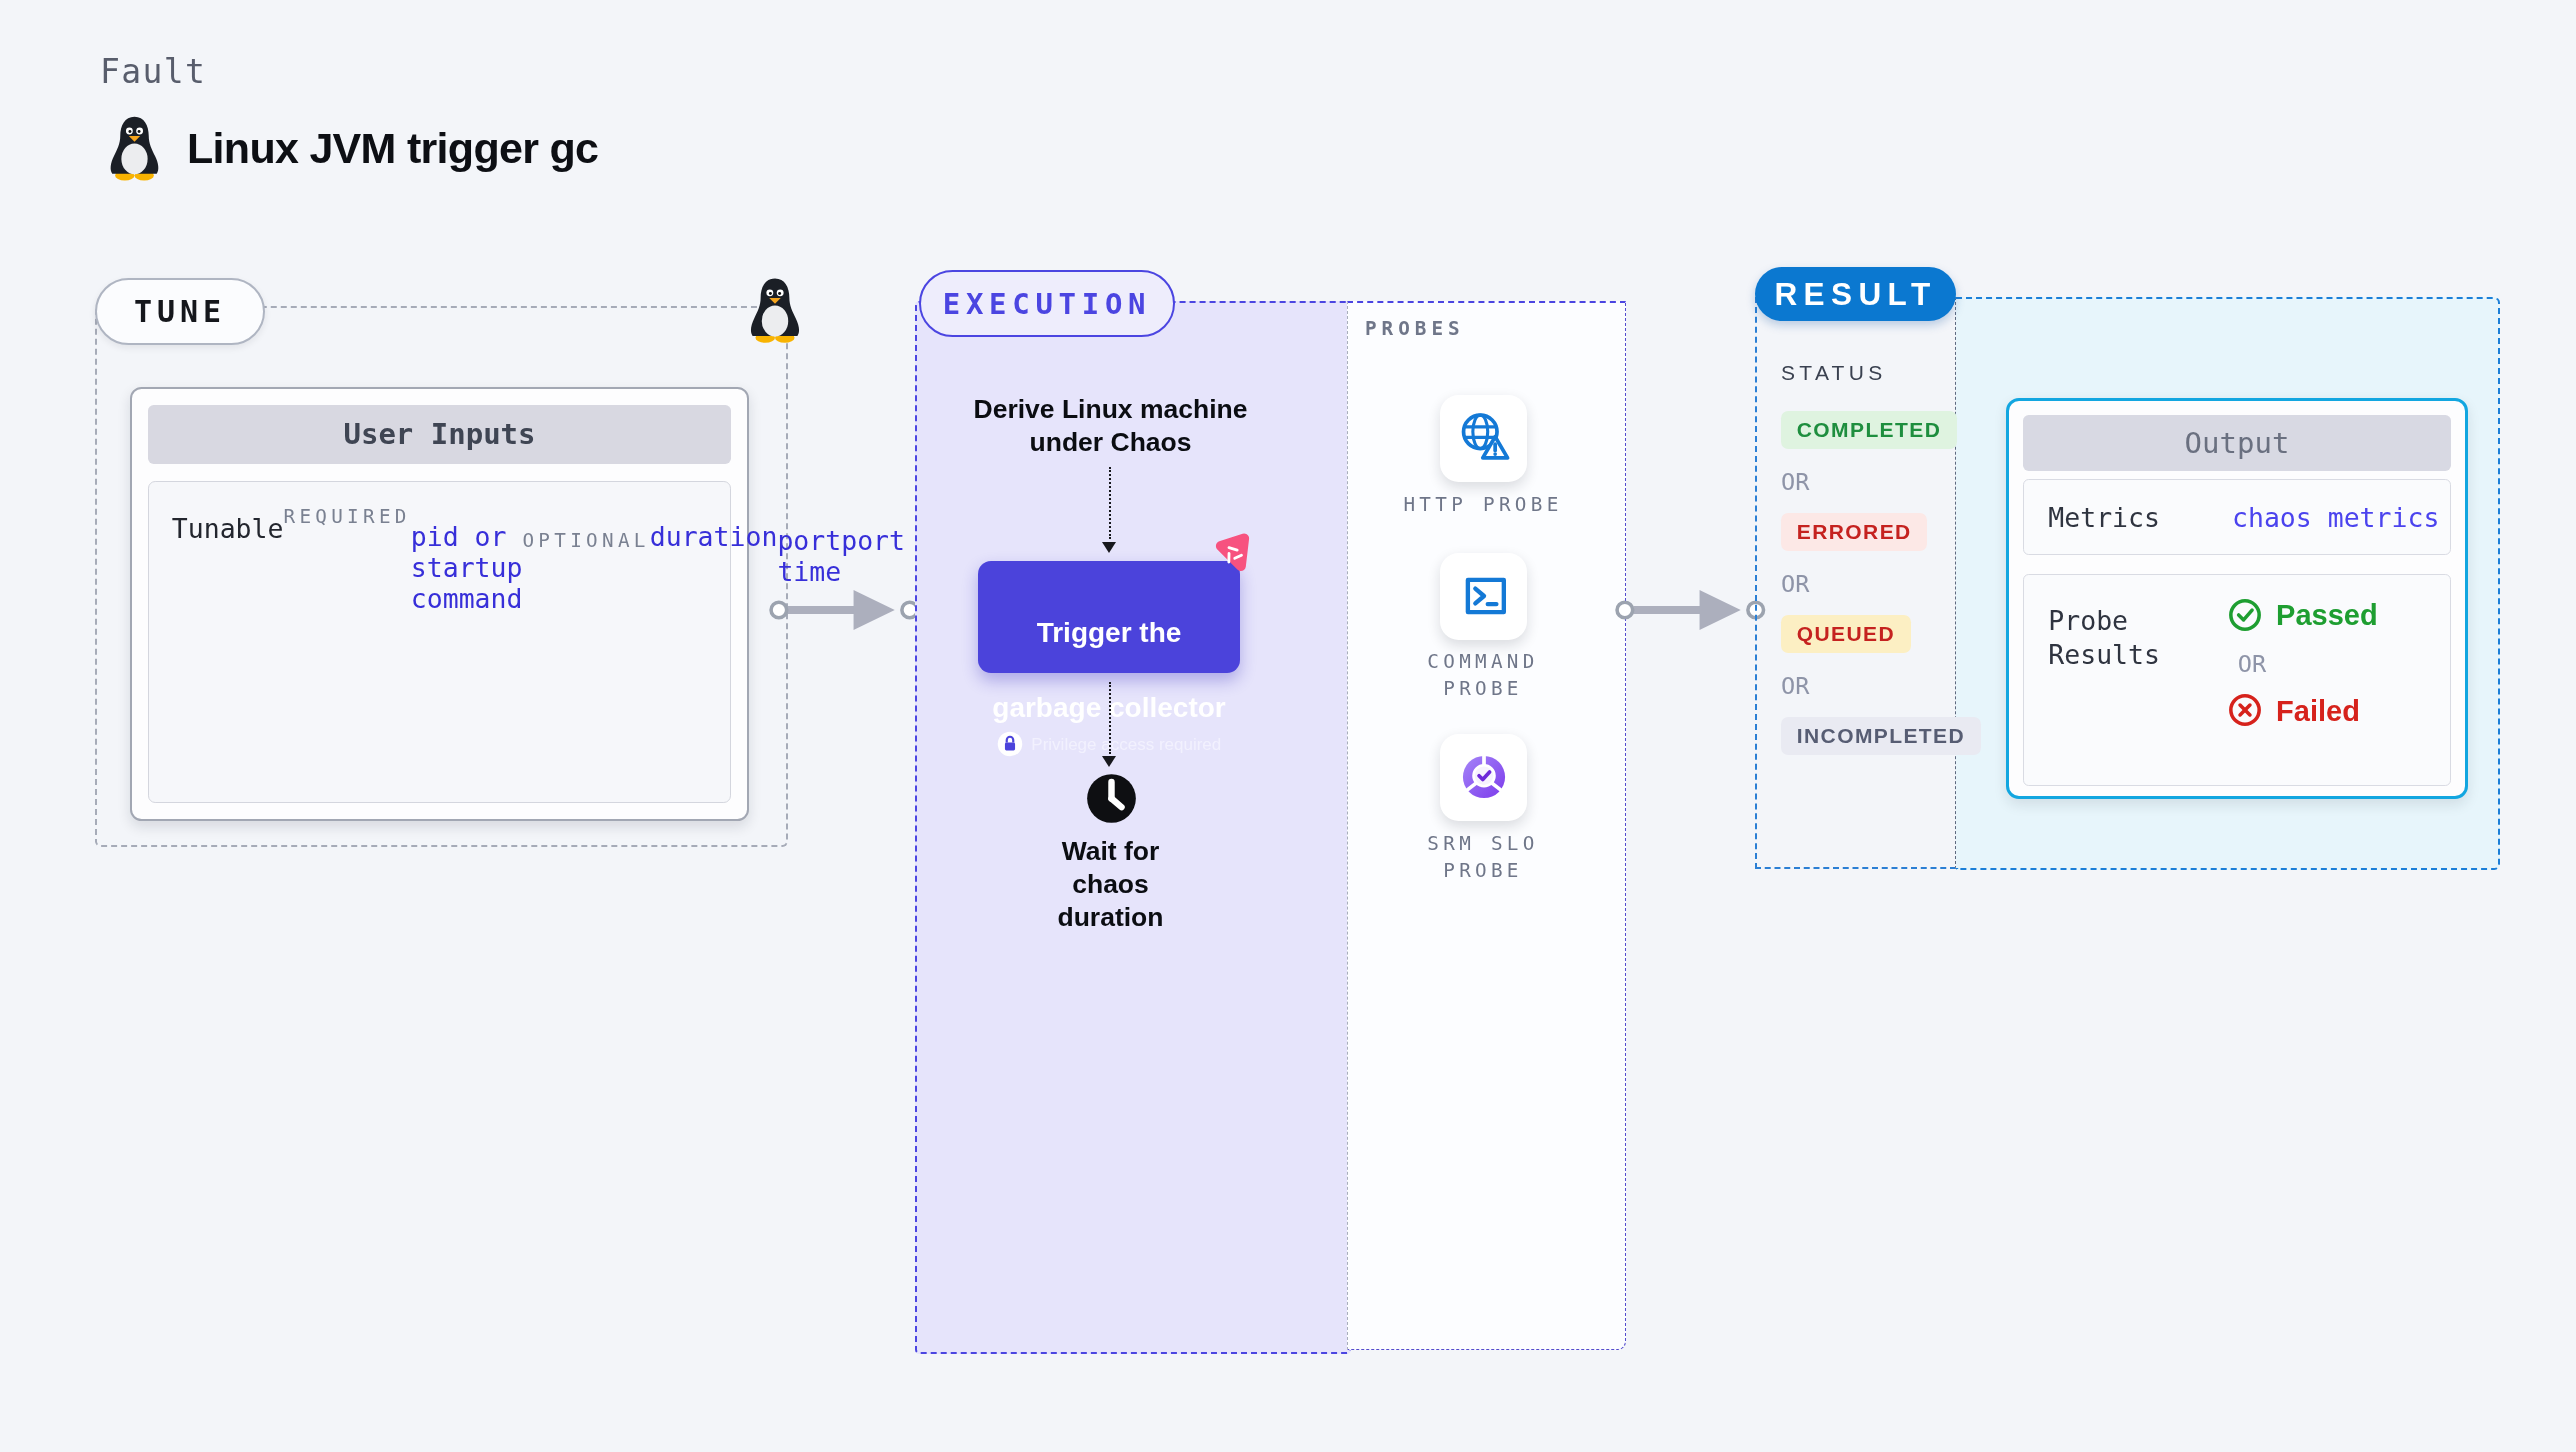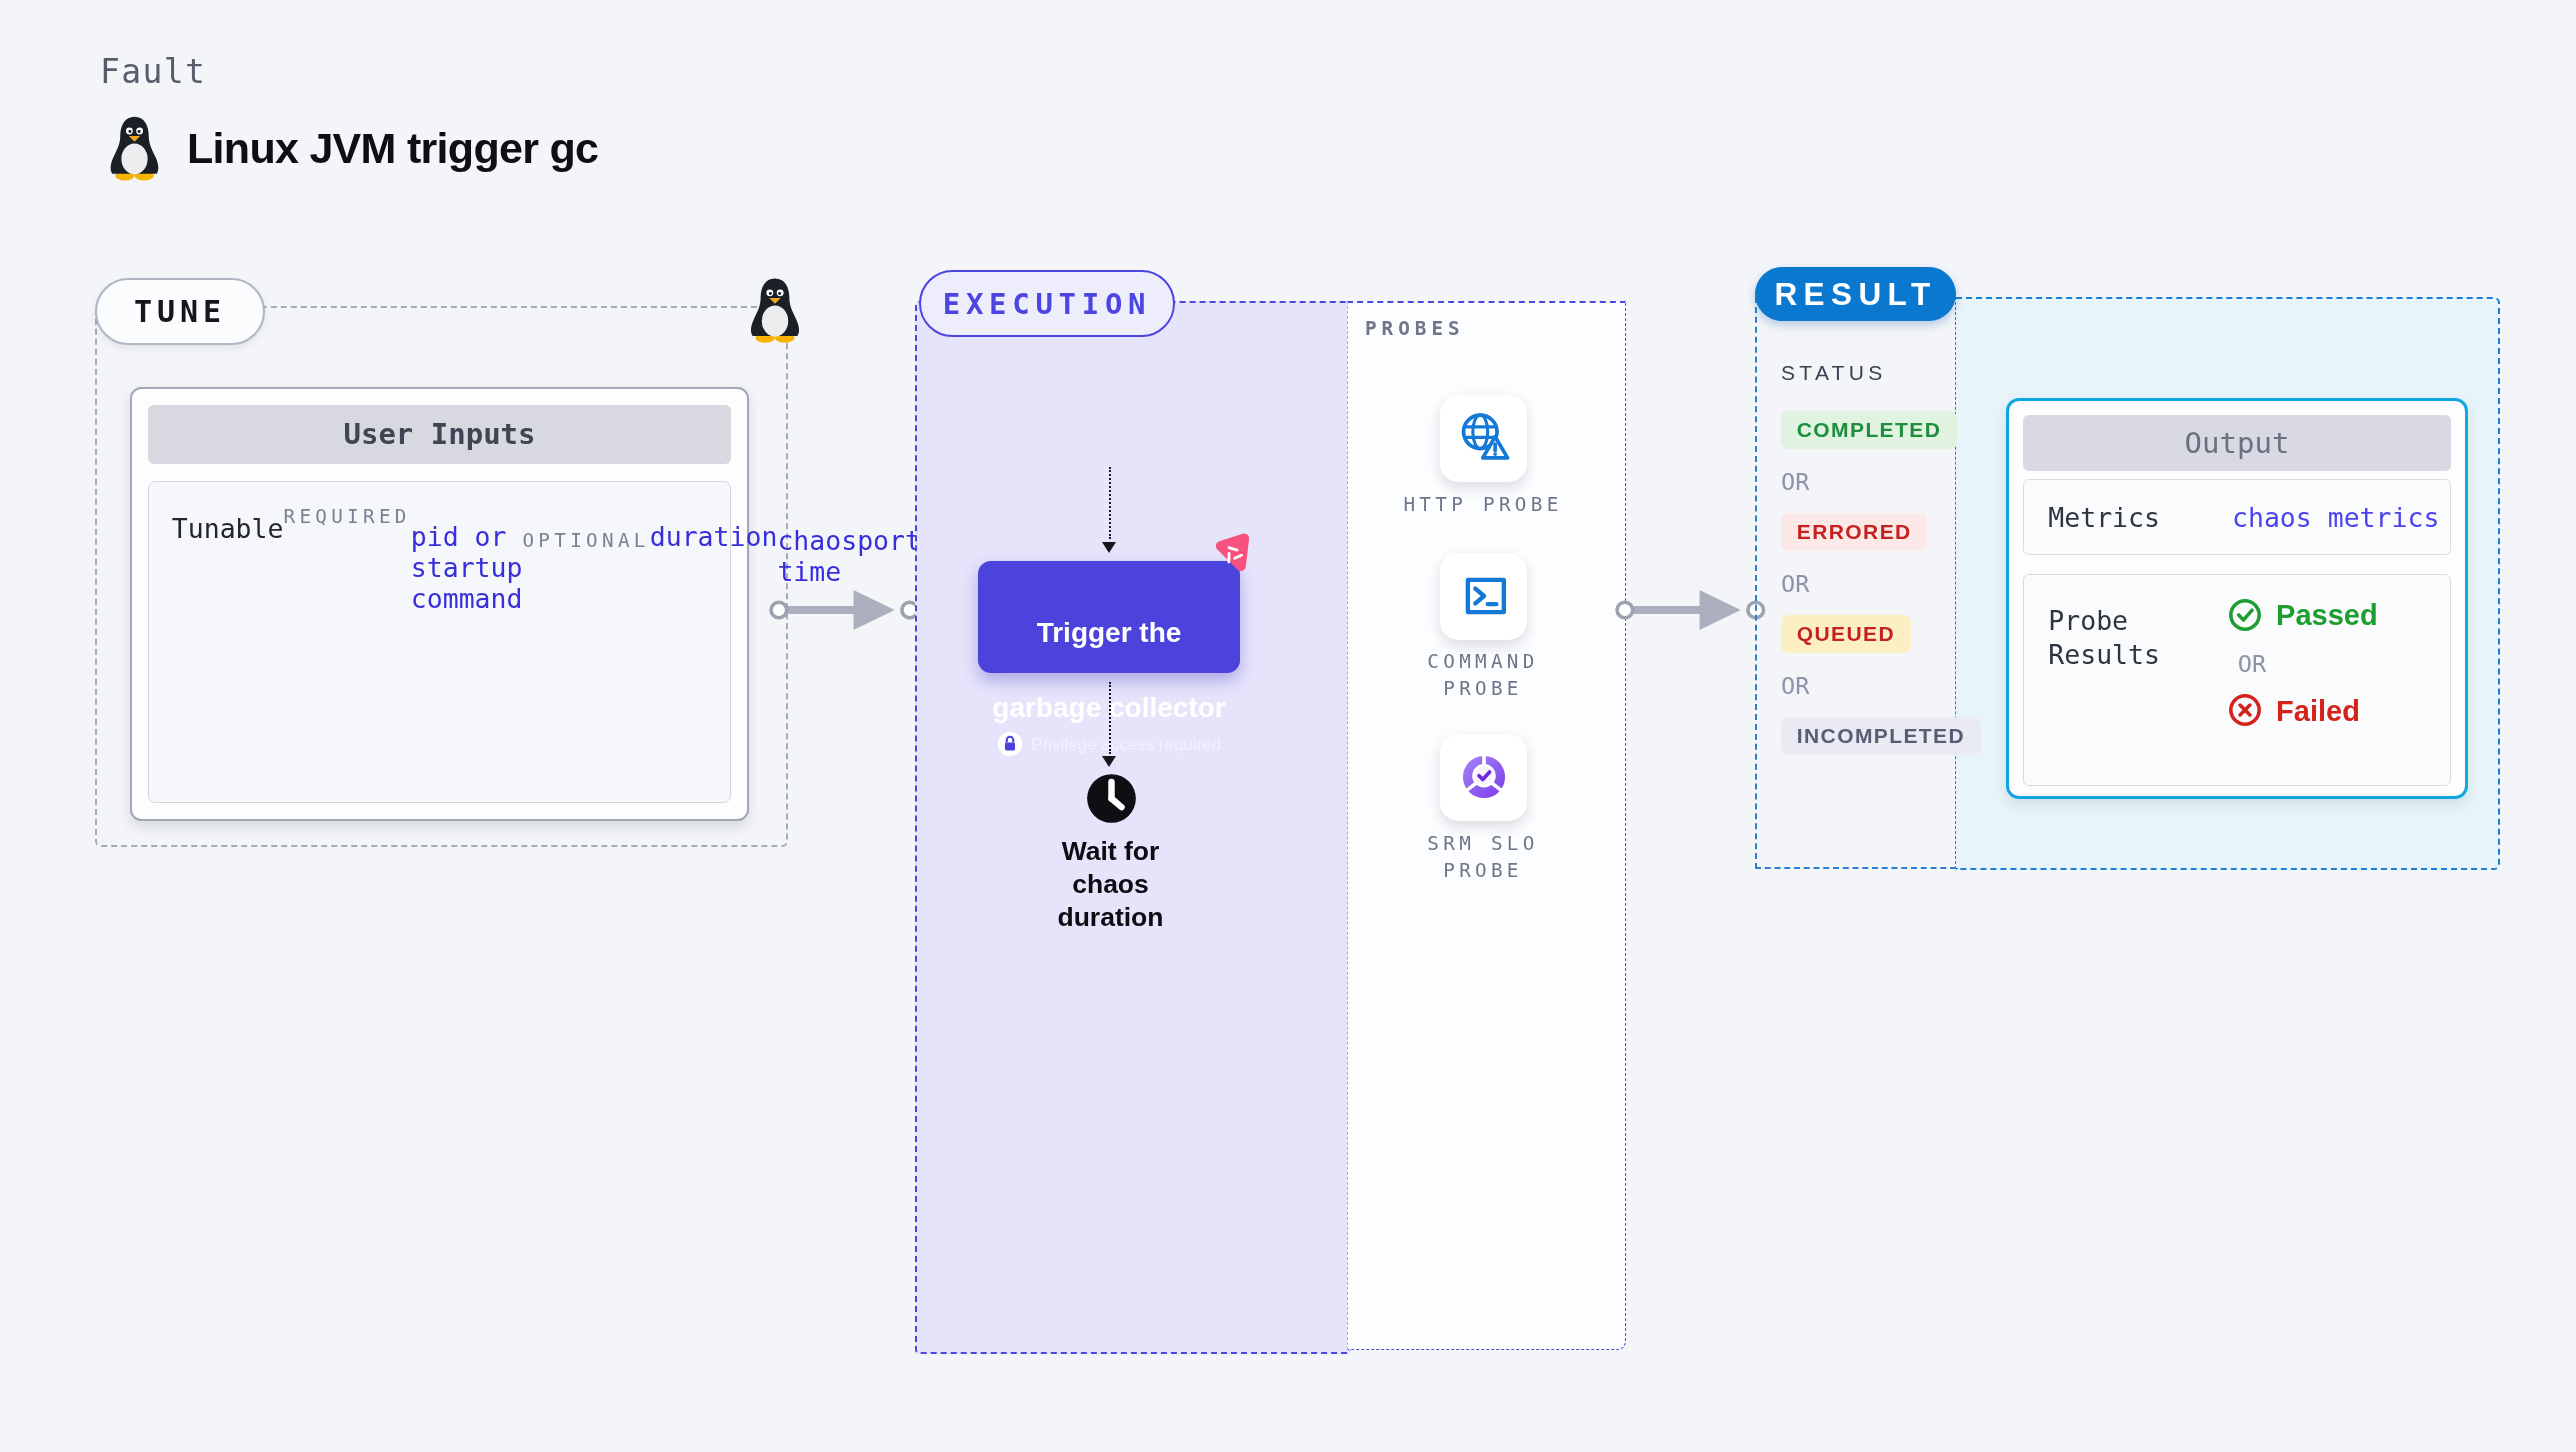--- a/index.html
+++ b/index.html
@@ -111,38 +111,42 @@
 
   <div class="abs user-card">
     <div class="card-header mono">User Inputs</div>
     <div class="tunable-box">
       <div class="tunable-label mono">Tunable</div>
       <div class="tunable-col">
         <div class="req-label mono">REQUIRED</div>
         <div class="tun-link mono">pid or startup command</div>
         <div class="opt-label mono">OPTIONAL</div>
         <div class="tun-link mono">duration</div>
-        <div class="tun-link mono">chaos time</div>
+        <div class="tun-link mono">port time</div>
         <div class="tun-link mono">port</div>
       </div>
     </div>
   </div>
 
   <div class="abs" style="left:769px;top:578px;">
     <svg width="152" height="64" viewBox="0 0 212 90">
       <line x1="25" y1="45" x2="122" y2="45" stroke="#ACAFBD" stroke-width="11"></line>
       <polygon points="118,17 176,45 118,73" fill="#ACAFBD"></polygon>
       <circle cx="13" cy="45" r="11" fill="#FFFFFF" stroke="#9CA3AF" stroke-width="5"></circle>
       <circle cx="197" cy="45" r="11" fill="#FFFFFF" stroke="#9CA3AF" stroke-width="5"></circle>
     </svg>
   </div>
 
   <div class="abs exec-panel"></div>
   <div class="abs pill exec-pill mono">EXECUTION</div>
 
+  <div class="abs derive-label">
+    <div>Derive Linux machine</div>
+    <div>under Chaos</div>
+  </div>
 
   <div class="abs dotted-line" style="left:1109px;top:467px;height:72px;"></div>
   <div class="abs dot-arrowhead" style="left:1102px;top:542px;"></div>
 
   <div class="abs trigger-btn">
     <div class="trigger-title">Trigger the</div>
     <div class="trigger-title">garbage collector</div>
     <div class="trigger-note">
       <span>
         <svg width="26" height="26" viewBox="0 0 36 36">

